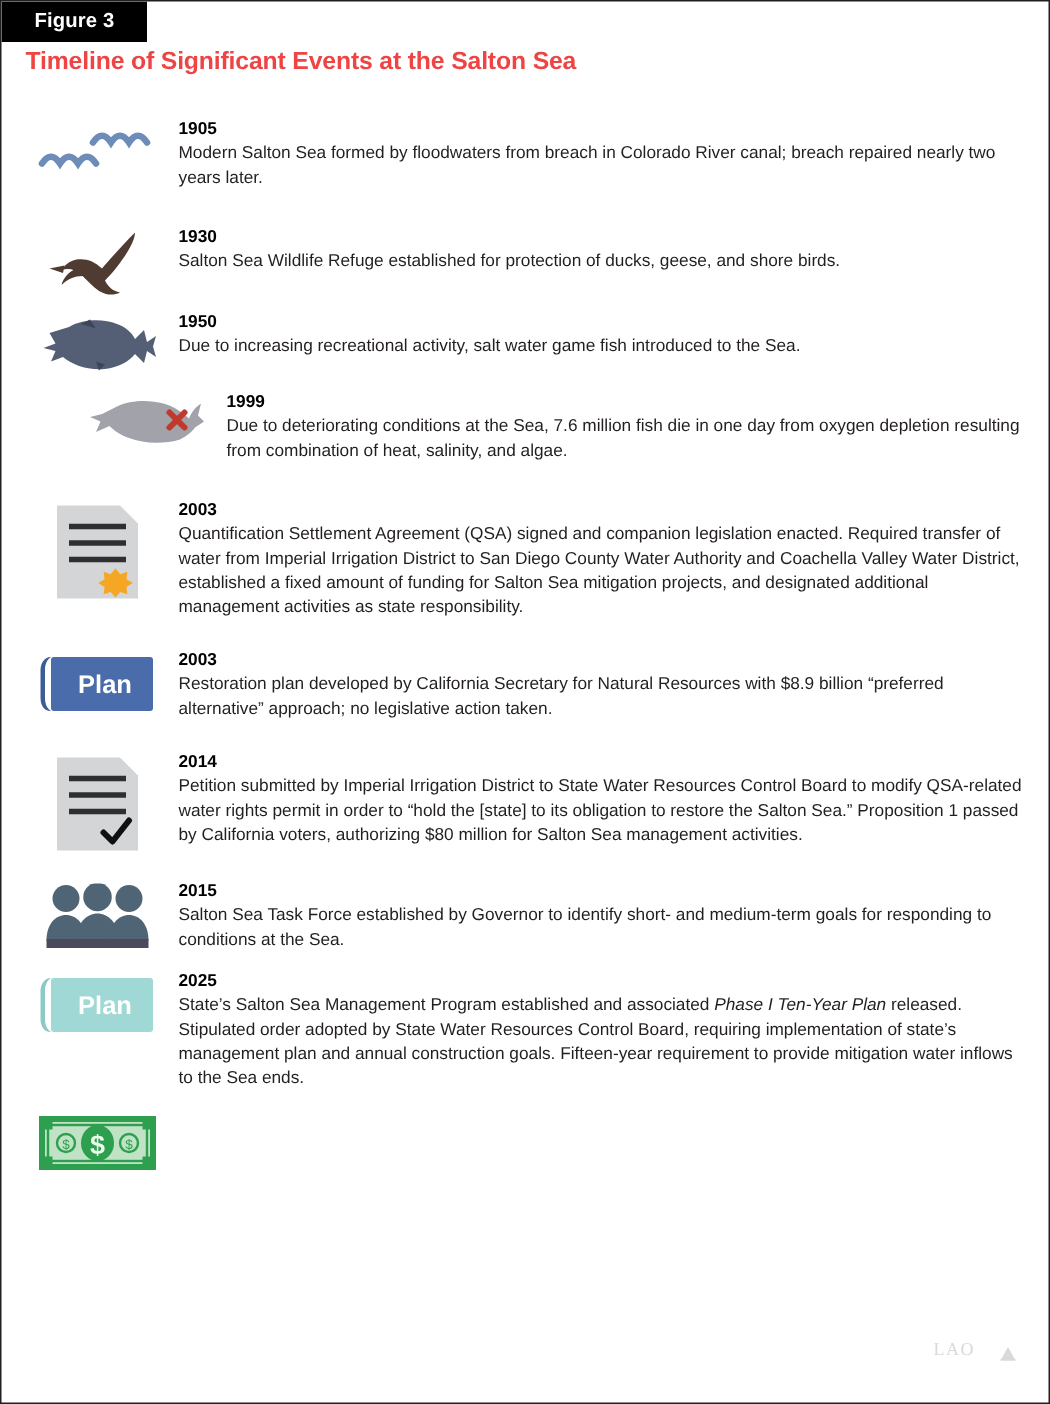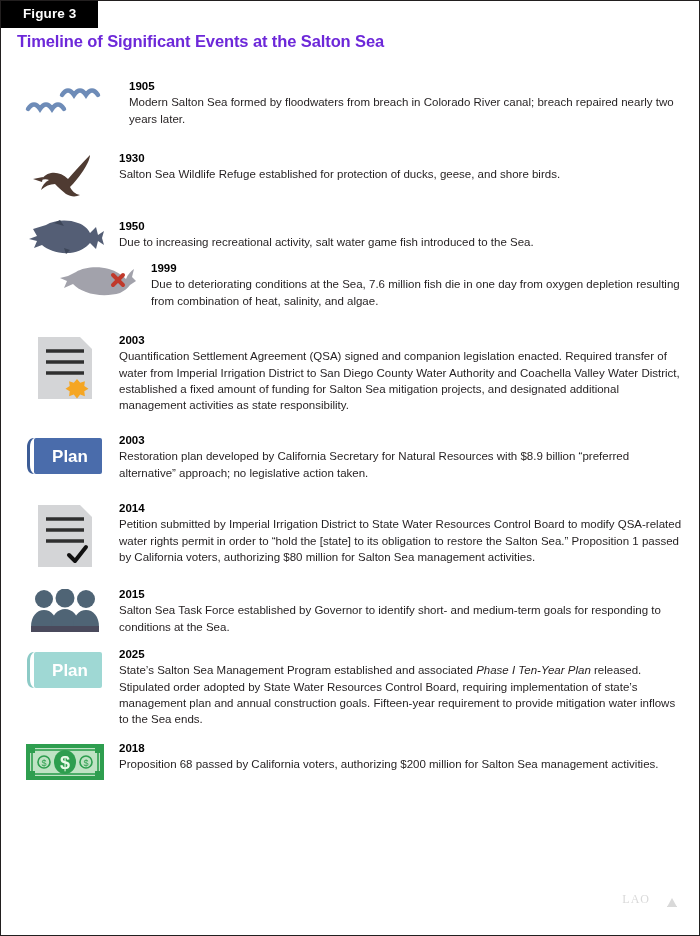--- a/index.html
+++ b/index.html
@@ -33,21 +33,21 @@
     letter-spacing: .1px;
     text-align: right;
   }
   
   .figure-title {
     position: absolute;
     top: 31px;
     left: 16px;
     font-size: 16.5px;
     font-weight: bold;
-    color: #6d28d9;
+    color: #ef4444;
     letter-spacing: -.1px;
   }
   
   .timeline {
     position: absolute;
     top: 78px;
     left: 0;
     width: 700px;
   }
   .tl-row {
@@ -126,21 +126,21 @@
 </head>
 <body>
 
 <div class="figure-page">
 
   <div class="figure-tag">Figure 3</div>
 
   <div class="figure-title">Timeline of Significant Events at the Salton Sea</div>
 
   <div class="timeline" id="timeline">
-      <div class="tl-row" style="min-height: 72px; gap: 10px;">
+      <div class="tl-row" style="min-height: 72px;">
         <div class="tl-icon">
           <svg class="icon-svg" width="86" height="36" viewBox="0 0 86 36">
             <g fill="none" stroke="#6e8cb8" stroke-width="4.4" stroke-linecap="round">
               <path d="M40 14 q6 -9 12 0 q6 -9 12 0 q6 -9 12 0"></path>
               <path d="M6 28 q6 -9 12 0 q6 -9 12 0 q6 -9 12 0"></path>
             </g>
           </svg>
         </div>
         <div class="tl-body">
           <div class="tl-year">1905</div>
@@ -152,21 +152,21 @@
           <svg class="icon-svg" width="70" height="50" viewBox="0 0 70 50">
             <path fill="#4f3b32" d="M60 2 C52 10 44 19 38 26 C33 21 27 19 21 20 C16 21 13 24 11 27 C14 26 17 26 19 27 C15 29 12 33 11 37 C15 33 20 31 25 31 C28 34 32 38 36 41 C41 44 46 44 50 42 C45 41 42 38 40 34 C44 30 49 24 53 18 C57 12 60 6 60 2 Z"></path>
             <path fill="#4f3b32" d="M13 24 L3 26 L12 29 Z"></path>
           </svg>
         </div>
         <div class="tl-body">
           <div class="tl-year">1930</div>
           <div class="tl-desc">Salton Sea Wildlife Refuge established for protection of ducks, geese, and shore birds.</div>
         </div>
       </div>
-      <div class="tl-row" style="min-height: 53px; align-items: center;">
+      <div class="tl-row" style="min-height: 53px;">
         <div class="tl-icon">
           <svg class="icon-svg" width="82" height="38" viewBox="0 0 82 38">
             <path fill="#545e75" d="M22 8 C30 3 44 2 54 6 C60 8 64 12 66 16 L72 10 L74 18 L80 14 L78 21 L80 28 L74 24 L72 32 L66 26 C62 31 55 35 46 36 C34 37 24 33 18 28 L10 31 L13 24 L5 22 L13 19 L9 12 Z"></path>
             <path fill="#3d4659" d="M30 6 L36 3 L40 9 Z"></path>
             <path fill="#3d4659" d="M40 31 L46 33 L42 37 Z"></path>
           </svg>
         </div>
         <div class="tl-body">
           <div class="tl-year">1950</div>
           <div class="tl-desc">Due to increasing recreational activity, salt water game fish introduced to the Sea.</div>
@@ -275,24 +275,20 @@
             <circle cx="19" cy="19" r="6" fill="none" stroke="#2e9e4f" stroke-width="1.6"></circle>
             <text x="19" y="23" font-family="Liberation Sans, sans-serif" font-size="9" fill="#2e9e4f" text-anchor="middle">$</text>
             <circle cx="61" cy="19" r="6" fill="none" stroke="#2e9e4f" stroke-width="1.6"></circle>
             <text x="61" y="23" font-family="Liberation Sans, sans-serif" font-size="9" fill="#2e9e4f" text-anchor="middle">$</text>
             <rect x="5" y="5" width="5" height="5" fill="#2e9e4f"></rect>
             <rect x="70" y="5" width="5" height="5" fill="#2e9e4f"></rect>
             <rect x="5" y="28" width="5" height="5" fill="#2e9e4f"></rect>
             <rect x="70" y="28" width="5" height="5" fill="#2e9e4f"></rect>
           </svg>
         </div>
-        <div class="tl-body">
-          <div class="tl-year">2018</div>
-          <div class="tl-desc">Proposition 68 passed by California voters, authorizing $200 million for Salton Sea management activities.</div>
-        </div>
       </div>
     </div>
 
   <div class="lao-mark">
     <span>LAO</span>
       <span class="dome"></span>
   </div>
 
 </div>
 

